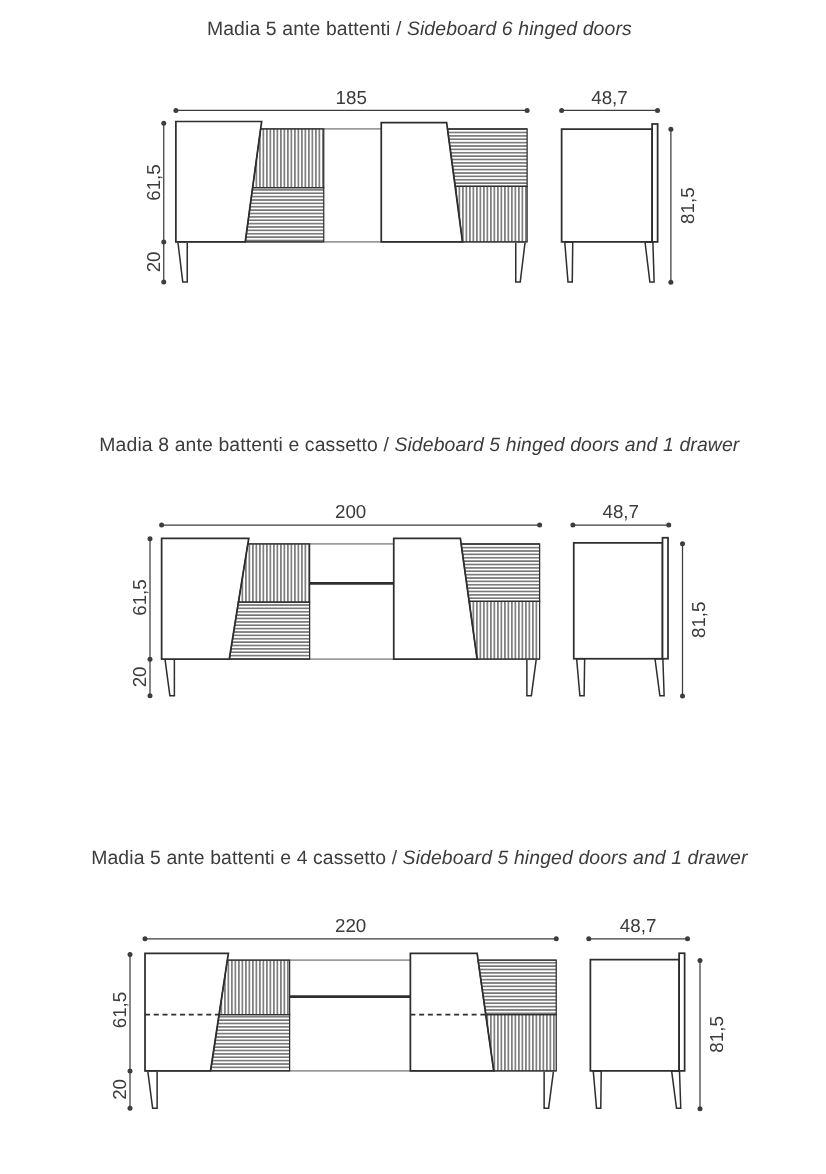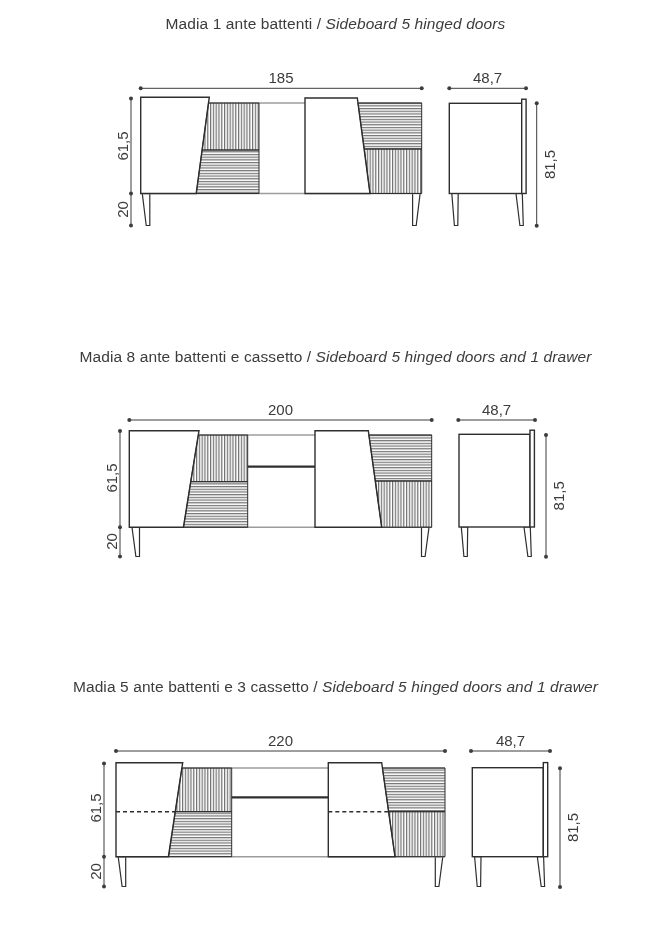--- a/index.html
+++ b/index.html
@@ -36,21 +36,21 @@
   .dim-line{stroke:#3d3d3d;stroke-width:1;fill:none;}
   .dim-dot{fill:#3d3d3d;}
   .dim-text{font-family:"Liberation Sans", sans-serif;font-size:15px;fill:#3c3c3c;}
 </style>
 </head>
 <body>
 
 <div class="page">
 
   <div class="row-title" style="top:14px;">
-    <span>Madia 1 ante battenti</span><span class="sep">/</span><em>Sideboard 5 hinged doors</em>
+    <span>Madia 5 ante battenti</span><span class="sep">/</span><em>Sideboard 6 hinged doors</em>
   </div>
 
   <svg class="drawing" style="top:60px;" width="661" height="180" viewBox="0 60 661 180">
     <defs>
       <pattern id="pv1" patternUnits="userSpaceOnUse" width="2.8" height="8">
         <line x1="0.7" y1="0" x2="0.7" y2="8" stroke="#383838" stroke-width="0.9"></line>
       </pattern>
       <pattern id="ph1" patternUnits="userSpaceOnUse" width="8" height="2.7">
         <line x1="0" y1="0.7" x2="8" y2="0.7" stroke="#383838" stroke-width="0.9"></line>
       </pattern>
@@ -155,21 +155,21 @@
       <text class="dim-text" x="117" y="541.5" text-anchor="middle" transform="rotate(-90 117 541.5)">20</text>
 
       <line class="dim-line" x1="546" y1="435" x2="546" y2="556.7"></line>
       <circle class="dim-dot" cx="546" cy="435" r="2"></circle>
       <circle class="dim-dot" cx="546" cy="556.7" r="2"></circle>
       <text class="dim-text" x="564" y="495.8" text-anchor="middle" transform="rotate(-90 564 495.8)">81,5</text>
     </g>
   </svg>
 
   <div class="row-title" style="top:677px;">
-    <span>Madia 5 ante battenti e 3 cassetto</span><span class="sep">/</span><em>Sideboard 5 hinged doors and 1 drawer</em>
+    <span>Madia 5 ante battenti e 4 cassetto</span><span class="sep">/</span><em>Sideboard 5 hinged doors and 1 drawer</em>
   </div>
 
   <svg class="drawing" style="top:720px;" width="661" height="180" viewBox="0 720 661 180">
     <defs>
       <pattern id="pv3" patternUnits="userSpaceOnUse" width="2.8" height="8">
         <line x1="0.7" y1="0" x2="0.7" y2="8" stroke="#383838" stroke-width="0.9"></line>
       </pattern>
       <pattern id="ph3" patternUnits="userSpaceOnUse" width="8" height="2.7">
         <line x1="0" y1="0.7" x2="8" y2="0.7" stroke="#383838" stroke-width="0.9"></line>
       </pattern>

